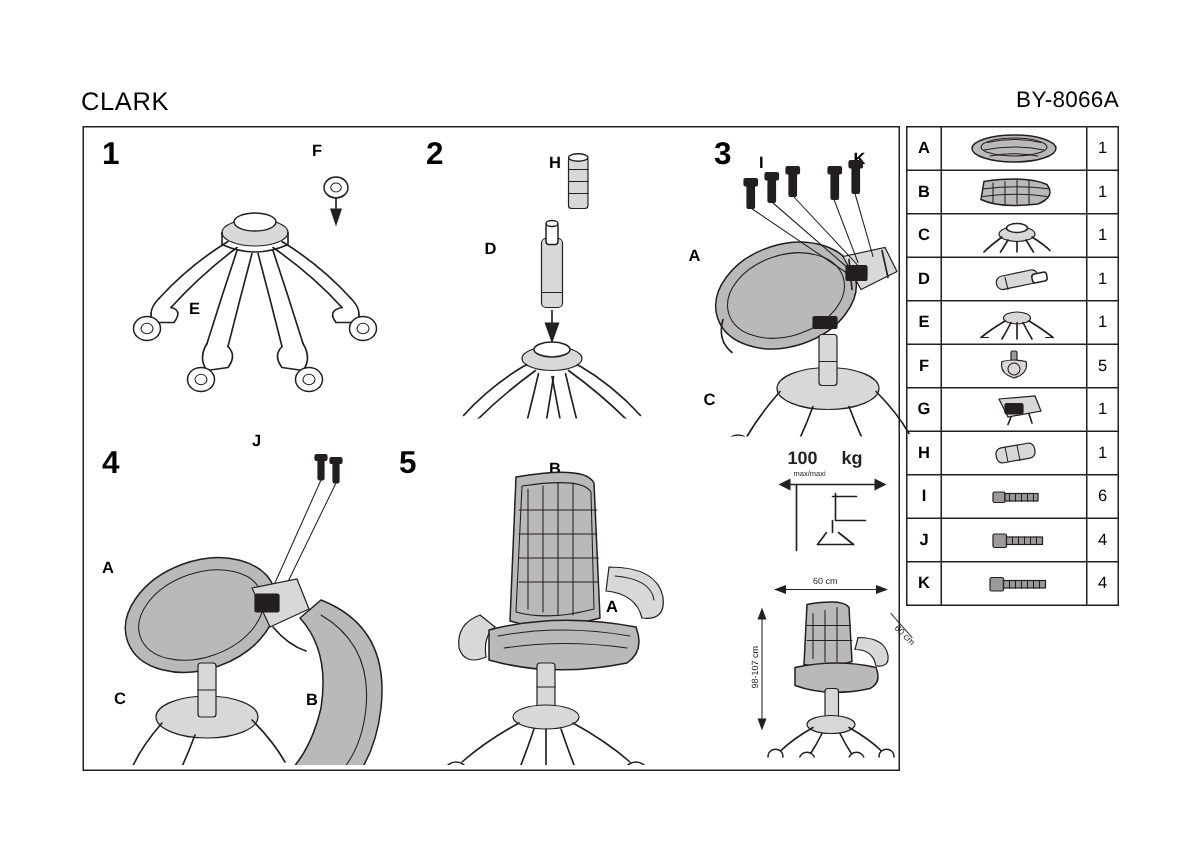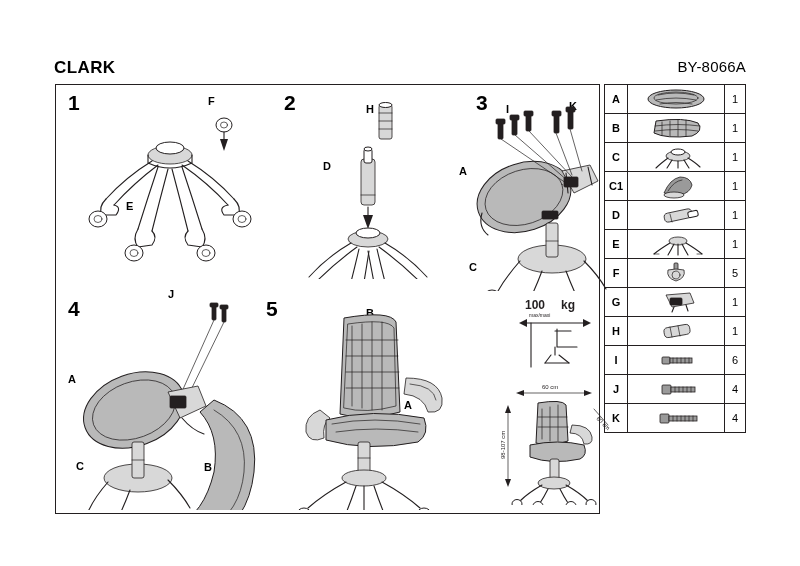--- a/index.html
+++ b/index.html
@@ -29,21 +29,21 @@
     left: 54px;
     top: 58px;
     width: 692px;
     height: 24px;
   }
   .brand-title {
     position: absolute;
     left: 0;
     top: 0;
     font-size: 17px;
-    font-weight: bold;
+    font-weight: normal;
     letter-spacing: 0.4px;
   }
   .model-code {
     position: absolute;
     right: 0;
     top: 0;
     font-size: 15px;
     font-weight: normal;
     letter-spacing: 0.2px;
   }
@@ -416,31 +416,20 @@
         <td class="pic">
           <svg class="pic-wrap" viewBox="0 0 96 26">
             <ellipse class="fill-light" cx="50" cy="12" rx="12" ry="5"></ellipse>
             <path class="ln" d="M40 14 Q32 20 28 24 M60 14 Q68 19 72 23 M50 17 V24 M44 16 Q41 21 39 24 M56 16 Q59 21 61 24"></path>
             <ellipse class="fill-white" cx="50" cy="8" rx="7" ry="3"></ellipse>
           </svg>
         </td>
         <td class="qty">1</td>
       </tr>
       <tr>
-        <td class="code">C1</td>
-        <td class="pic">
-          <svg class="pic-wrap" viewBox="0 0 96 26">
-            <path class="fill-mid" d="M36 20 Q42 6 52 4 Q62 4 64 12 Q62 20 52 22 Z"></path>
-            <path class="ln-thin" d="M40 18 Q46 8 54 7"></path>
-            <ellipse class="fill-light" cx="46" cy="22" rx="10" ry="3"></ellipse>
-          </svg>
-        </td>
-        <td class="qty">1</td>
-      </tr>
-      <tr>
         <td class="code">D</td>
         <td class="pic">
           <svg class="pic-wrap" viewBox="0 0 96 26">
             <rect class="fill-light" x="36" y="9" width="28" height="9" rx="4" transform="rotate(-12 50 13)"></rect>
             <rect class="fill-white" x="60" y="9" width="10" height="6" rx="2" transform="rotate(-12 65 12)"></rect>
             <path class="ln-thin" d="M42 12 L44 20"></path>
           </svg>
         </td>
         <td class="qty">1</td>
       </tr>

